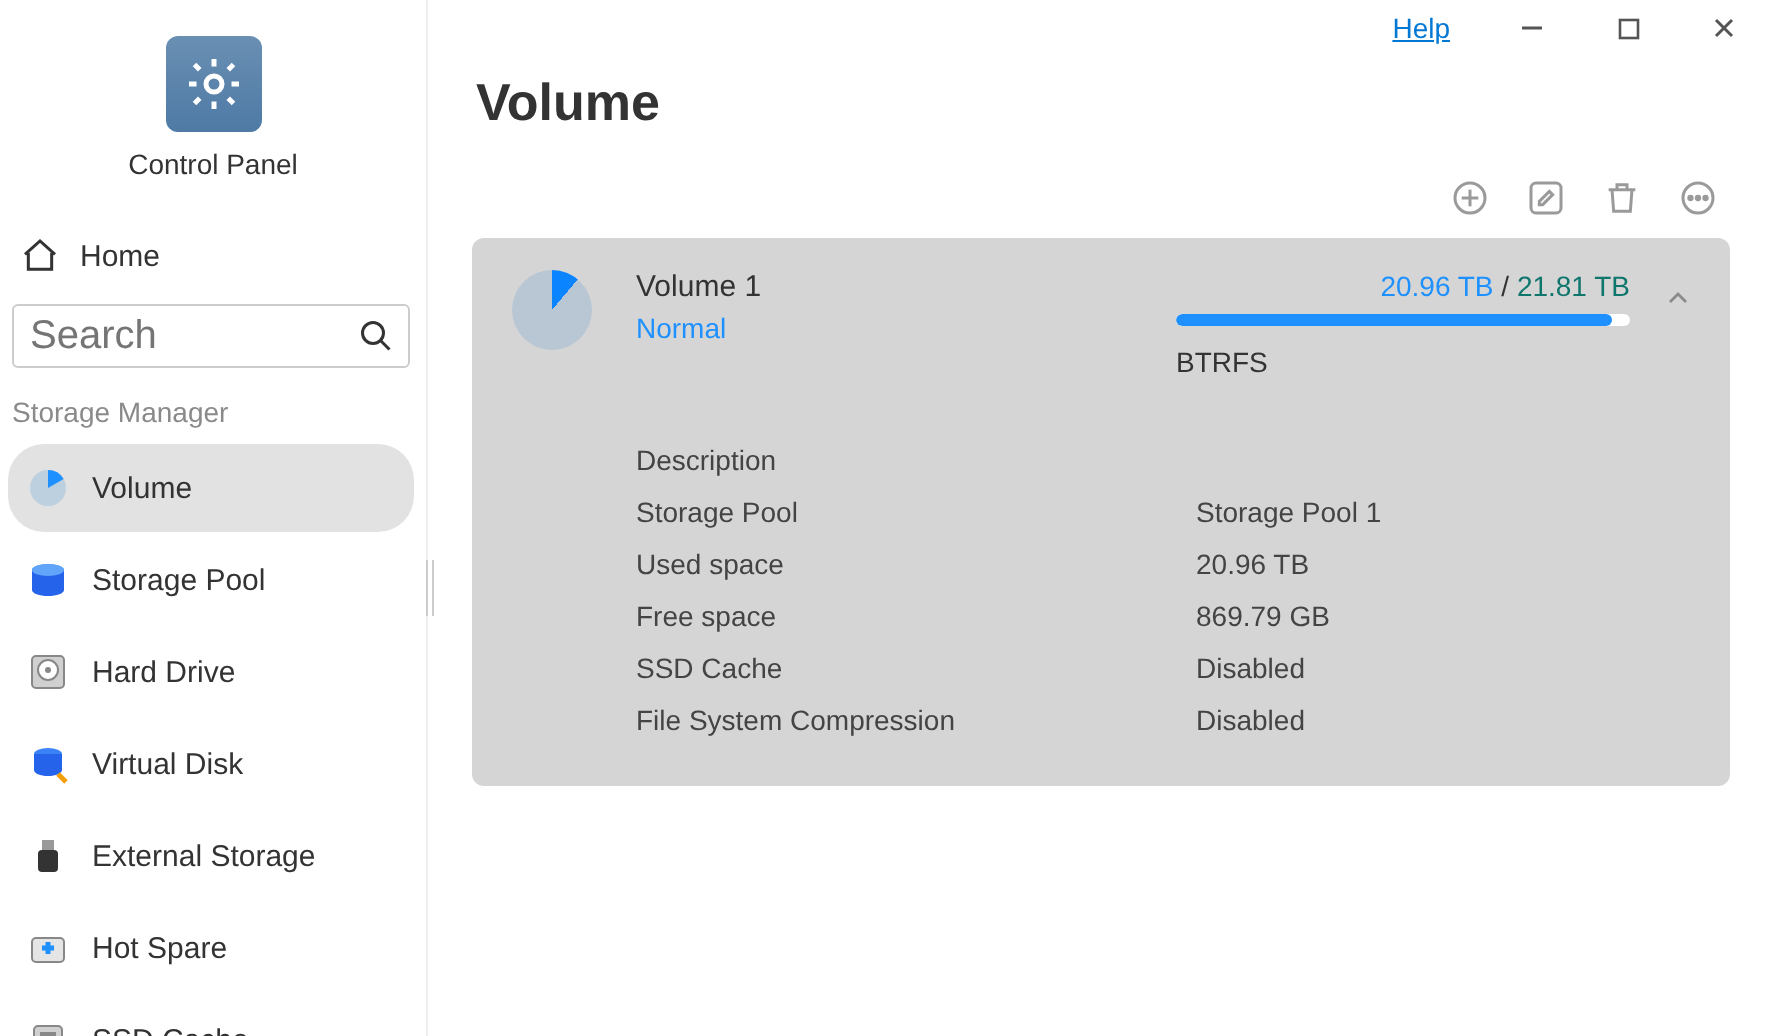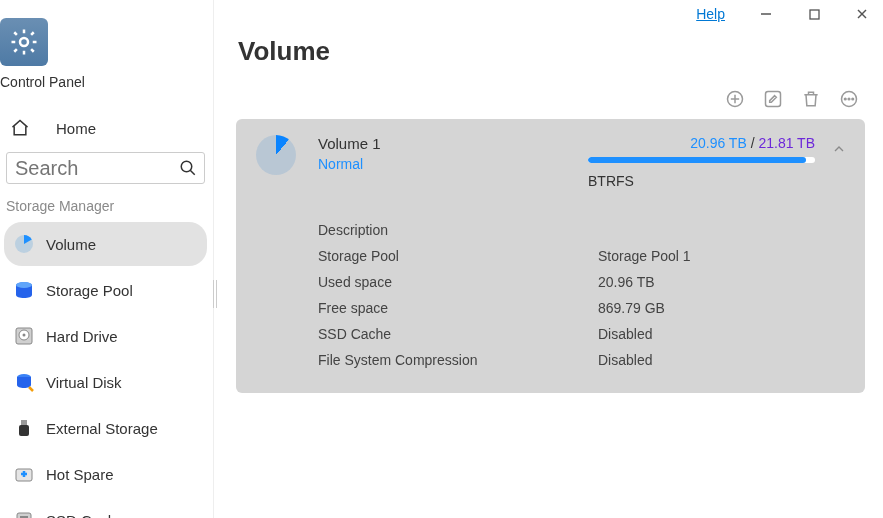--- a/index.html
+++ b/index.html
@@ -2,24 +2,24 @@
 <html><head>
 <meta charset="utf-8">
 <style>
   * { box-sizing: border-box; margin: 0; padding: 0; }
   html, body { width: 883px; height: 518px; font-family: -apple-system, "Segoe UI", Arial, sans-serif; font-size: 14px; color: #333; background: #fff; overflow: hidden; }
   .window { display: flex; width: 100%; height: 100%; position: relative; }
   .titlebar { position: absolute; top: 0; right: 0; display: flex; align-items: center; gap: 34px; padding: 6px 14px; z-index: 10; }
   .titlebar a { color: #0078d4; text-decoration: underline; font-size: 14px; }
   .titlebar .winbtn { width: 14px; height: 14px; display: flex; align-items: center; justify-content: center; color: #555; cursor: pointer; }
   .sidebar { width: 214px; height: 100%; border-right: 1px solid #eee; padding: 12px 0 0 0; display: flex; flex-direction: column; background:#fff; }
-  .app-icon-wrap { display: flex; flex-direction: column; align-items: flex-start; padding: 6px 0 10px 0; }
+  .app-icon-wrap { display: flex; flex-direction: column; align-items: center; padding: 6px 0 10px 0; }
   .app-icon { width: 48px; height: 48px; border-radius: 6px; background: linear-gradient(#6a8fb3,#4e7aa5); display: flex; align-items:center; justify-content:center; color:#fff; }
   .app-title { margin-top: 8px; font-size: 14px; color:#333; }
-  .home-row { display:flex; align-items:center; gap:26px; padding: 18px 12px 14px 10px; font-size:15px; color:#333; cursor:pointer;}
+  .home-row { display:flex; align-items:center; gap:10px; padding: 18px 12px 14px 10px; font-size:15px; color:#333; cursor:pointer;}
   .search-row { position:relative; margin: 0 8px 14px 6px; }
   .search-row input { width: 100%; height: 32px; border:1px solid #ccc; border-radius:3px; padding: 4px 30px 4px 8px; font-size:20px; outline:none; }
   .search-row .sicon { position:absolute; right:8px; top:7px; color:#333; }
   .section-label { padding: 0 10px 8px 6px; color:#8a8a8a; font-size:14px; }
   .nav { display:flex; flex-direction:column; gap:2px; padding: 0 6px 0 4px; }
   .nav-item { display:flex; align-items:center; gap:12px; padding: 12px 10px; border-radius:18px; cursor:pointer; font-size:15px; color:#333; }
   .nav-item.active { background:#e2e2e2; }
   .nav-icon { width:20px; height:20px; display:flex; align-items:center; justify-content:center; }
   .resize-handle { position:absolute; left:213px; top:280px; width:4px; height:28px; border-left:1px solid #ccc; border-right:1px solid #ccc; }
 
@@ -31,21 +31,21 @@
   .card-top { display:flex; align-items:flex-start; }
   .pie { width:40px; height:40px; border-radius:50%; background: conic-gradient(#0a84ff 0deg 40deg, #b9c7d4 40deg 360deg); flex-shrink:0; }
   .card-head { margin-left:22px; flex:1; display:flex; }
   .head-left { flex:0 0 270px; }
   .vol-name { font-weight:400; font-size:15px; color:#333; }
   .vol-status { color:#1e90ff; font-size:14px; margin-top:4px; cursor:pointer; }
   .head-right { flex:1; }
   .cap-row { text-align:right; font-size:14px; padding-right:30px; }
   .cap-used { color:#1e90ff; }
   .cap-sep { color:#333; }
-  .cap-total { color:#6d28d9; }
+  .cap-total { color:#0f766e; }
   .progress { height:6px; border-radius:3px; background:#fff; margin:6px 30px 10px 0; position:relative; overflow:hidden; }
   .progress-fill { position:absolute; left:0; top:0; bottom:0; width:96%; background:#1e90ff; border-radius:3px; }
   .fs-label { font-size:14px; color:#333; }
   .chevron { position:absolute; right:18px; top:22px; color:#8a8a8a; cursor:pointer; }
 
   .details { margin: 28px 0 0 62px; }
   .detail-row { display:flex; padding: 5px 0; font-size:14px; color:#444; }
   .detail-label { width:280px; }
   .detail-value { }
 </style>

